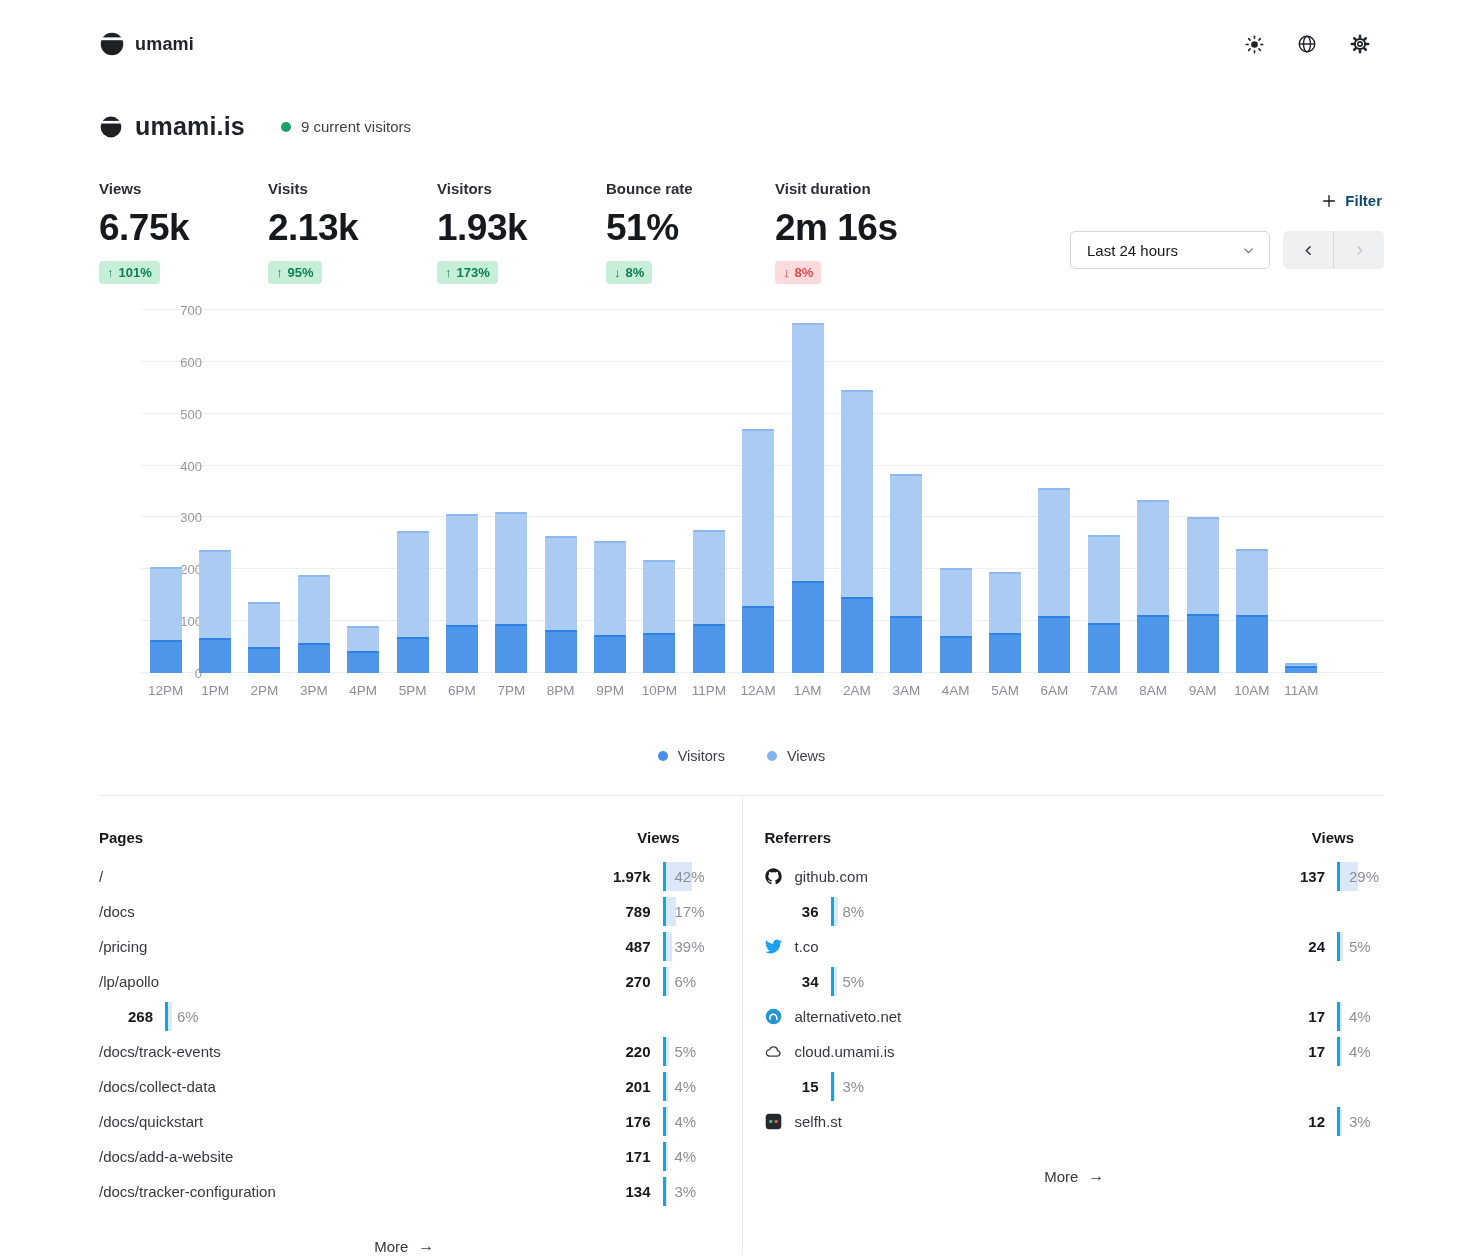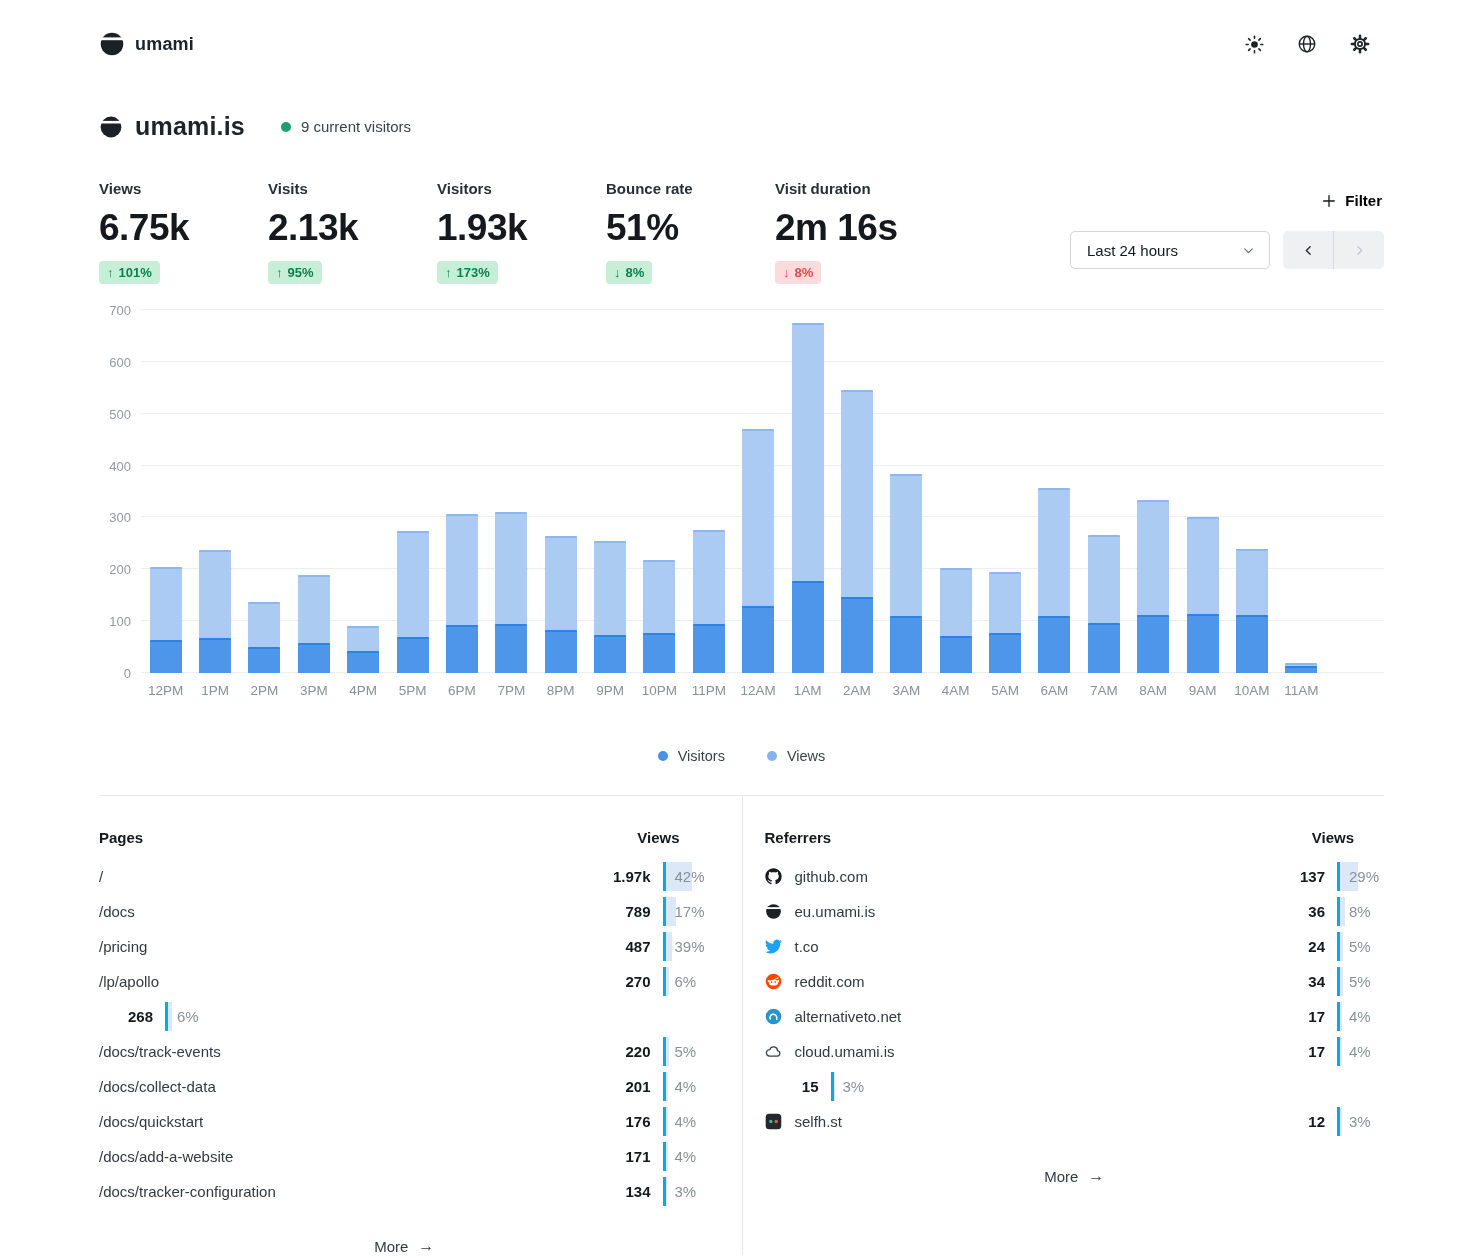--- a/index.html
+++ b/index.html
@@ -27,34 +27,34 @@
   .metric-label { font-size:15px; font-weight:700; color:#2a2e34; }
   .metric-value { font-size:37px; font-weight:700; letter-spacing:-0.5px; margin-top:10px; color:#15181c; }
   .badge { display:inline-flex; align-items:center; gap:5px; margin-top:12px;
     font-size:13px; font-weight:700; padding:4px 8px; border-radius:4px; }
   .badge.positive { background:#c7efd7; color:#0d8050; }
   .badge.negative { background:#fbdbdb; color:#e5484d; }
   .badge .arr { font-size:13px; }
 
   .toolbar { position:absolute; right:0; top:8px; text-align:right; }
   .filter-btn { display:inline-flex; align-items:center; gap:8px; font-size:15px; font-weight:700;
-    color:#000000; cursor:pointer; padding:4px 2px; }
+    color:#0c4a6e; cursor:pointer; padding:4px 2px; }
   .controls { display:flex; gap:13px; margin-top:18px; }
   .date-select { width:200px; height:38px; border:1px solid #d3d7db; border-radius:5px; background:#fff;
     display:flex; align-items:center; justify-content:space-between; padding:0 14px 0 16px;
     font-size:15px; color:#15181c; cursor:pointer; }
   .nav-group { display:flex; width:101px; height:38px; background:#eef0f2; border-radius:5px; overflow:hidden; }
   .nav-btn { flex:1; display:flex; align-items:center; justify-content:center; cursor:pointer; }
   .nav-btn + .nav-btn { border-left:1px solid #dadde0; }
 
   
   .chart { margin-top:26px; position:relative; height:363px; }
   .chart-plot { position:absolute; left:42px; right:0; top:0; bottom:0; }
   .gridline { position:absolute; left:0; right:0; height:1px; background:#eceef0; }
-  .ytick { position:absolute; right:1253px; transform:translateY(-50%); font-size:13px; color:#94999f; }
+  .ytick { position:absolute; right:1182px; transform:translateY(-50%); font-size:13px; color:#94999f; }
   .bars-area { position:absolute; left:0; bottom:0; top:0; width:1185px; display:flex; }
   .bar-group { flex:1; position:relative; cursor:pointer; }
   .bar { position:absolute; bottom:0; left:50%; transform:translateX(-50%); width:32px; border-radius:1px 1px 0 0; }
   .bar.views { background:#abcbf3; border-top:2px solid #8db8ee; }
   .bar.visitors { background:#4d96e9; border-top:2px solid #2e82e4; }
   .xlabels { position:absolute; left:42px; top:371px; width:1185px; display:flex; }
   .xlabel { flex:1; text-align:center; font-size:13.5px; color:#8a8f98; }
 
   .legend { display:flex; justify-content:center; gap:42px; margin-top:50px; }
   .legend-item { display:flex; align-items:center; gap:10px; font-size:14.5px; color:#3c4148; cursor:pointer; }
@@ -520,29 +520,20 @@
               </span>
               <span>github.com</span>
             </div>
             <div class="t-num">137</div>
             <div class="t-pct">
               <div class="pct-fill" style="width: 17.98px;"></div>
               <span class="pct-text">29%</span>
             </div>
           </div>
           <div class="trow">
-            <div class="t-name">
-              <span class="favicon">
-                <svg width="17" height="17" viewBox="0 0 24 24">
-                  <circle cx="12" cy="12" r="10.4" fill="#1d2024"></circle>
-                  <rect x="0" y="5.9" width="24" height="2.6" fill="#fff"></rect>
-                </svg>
-              </span>
-              <span>eu.umami.is</span>
-            </div>
             <div class="t-num">36</div>
             <div class="t-pct">
               <div class="pct-fill" style="width: 4.96px;"></div>
               <span class="pct-text">8%</span>
             </div>
           </div>
           <div class="trow">
             <div class="t-name">
               <span class="favicon">
                 <svg width="17" height="17" viewBox="0 0 24 24">
@@ -551,35 +542,20 @@
               </span>
               <span>t.co</span>
             </div>
             <div class="t-num">24</div>
             <div class="t-pct">
               <div class="pct-fill" style="width: 3.1px;"></div>
               <span class="pct-text">5%</span>
             </div>
           </div>
           <div class="trow">
-            <div class="t-name">
-              <span class="favicon">
-                <svg width="17" height="17" viewBox="0 0 24 24">
-                  <circle cx="12" cy="12" r="11" fill="#FF4500"></circle>
-                  <ellipse cx="12" cy="13.6" rx="6.4" ry="4.2" fill="#fff"></ellipse>
-                  <circle cx="9.4" cy="12.9" r="1.1" fill="#FF4500"></circle>
-                  <circle cx="14.6" cy="12.9" r="1.1" fill="#FF4500"></circle>
-                  <circle cx="17.8" cy="7.2" r="1.3" fill="#fff"></circle>
-                  <line x1="12.6" y1="9.6" x2="17" y2="7.6" stroke="#fff" stroke-width="1"></line>
-                  <circle cx="5.3" cy="11.4" r="1.5" fill="#fff"></circle>
-                  <circle cx="18.7" cy="11.4" r="1.5" fill="#fff"></circle>
-                </svg>
-              </span>
-              <span>reddit.com</span>
-            </div>
             <div class="t-num">34</div>
             <div class="t-pct">
               <div class="pct-fill" style="width: 3.1px;"></div>
               <span class="pct-text">5%</span>
             </div>
           </div>
           <div class="trow">
             <div class="t-name">
               <span class="favicon">
                 <svg width="17" height="17" viewBox="0 0 24 24">

